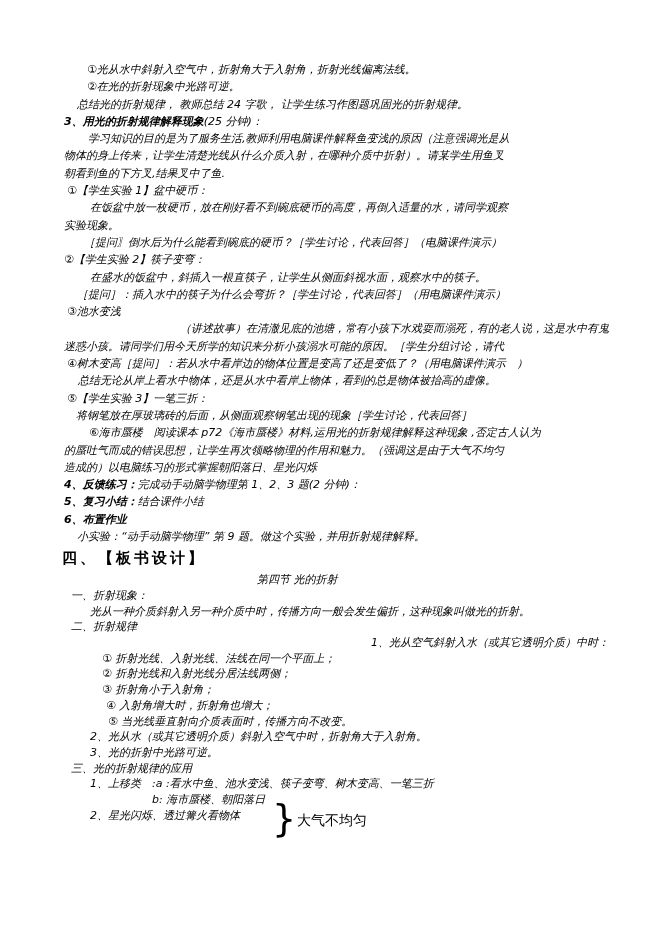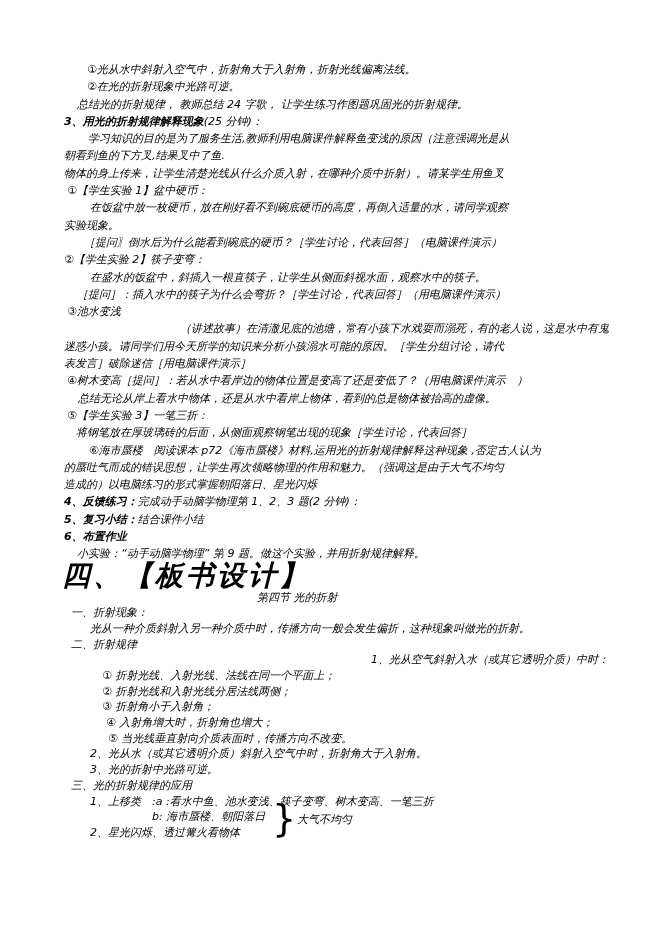--- a/index.html
+++ b/index.html
@@ -19,69 +19,66 @@
   }
   .line {
     font-size:11px;
     white-space:pre;
     font-style:italic;
   }
   .proc .line  { line-height:17.3px; height:17.3px; }
   .board .line { line-height:15.7px; height:15.7px; }
   .line .b { font-weight:bold; }
   .big-heading {
-    font-size:28px;
+    font-size:15px;
     font-weight:bold;
     letter-spacing:3px;
     line-height:24px;
     height:24px;
     margin:1px 0 2px -2px;
     white-space:pre;
-    font-style:italic;
   }
   .brace {
     position:absolute;
     left:272px; top:799px;
     font-size:38px;
     line-height:38px;
     font-weight:400;
     color:#000;
   }
   .brace-label {
     position:absolute;
     left:297px; top:812px;
-    font-size:11px;
+    font-size:14px;
     white-space:pre;
-    font-style:italic;
   }
 </style>
 </head>
 <body>
 
 <div class="page">
   <div class="content">
     <div class="proc" id="sec-procedure">
         <div class="line" style="padding-left: 23px;"><span>①光从水中斜射入空气中，折射角大于入射角，折射光线偏离法线。</span></div>
         <div class="line" style="padding-left: 23px;"><span>②在光的折射现象中光路可逆。</span></div>
         <div class="line" style="padding-left: 13px;"><span>总结光的折射规律， 教师总结 24 字歌， 让学生练习作图题巩固光的折射规律。</span></div>
         <div class="line" style="padding-left: 0px;"><span class="b">3、用光的折射规律解释现象</span><span>(25 分钟)：</span></div>
         <div class="line" style="padding-left: 24px;"><span>学习知识的目的是为了服务生活,教师利用电脑课件解释鱼变浅的原因（注意强调光是从</span></div>
+        <div class="line" style="padding-left: 0px;"><span>物体的身上传来，让学生清楚光线从什么介质入射，在哪种介质中折射）。请某学生用鱼叉</span></div>
         <div class="line" style="padding-left: 0px;"><span>朝看到鱼的下方叉,结果叉中了鱼.</span></div>
-        <div class="line" style="padding-left: 0px;"><span>物体的身上传来，让学生清楚光线从什么介质入射，在哪种介质中折射）。请某学生用鱼叉</span></div>
         <div class="line" style="padding-left: 3px;"><span>①【学生实验 1】盆中硬币：</span></div>
         <div class="line" style="padding-left: 26px;"><span>在饭盆中放一枚硬币，放在刚好看不到碗底硬币的高度，再倒入适量的水，请同学观察</span></div>
         <div class="line" style="padding-left: 0px;"><span>实验现象。</span></div>
         <div class="line" style="padding-left: 20px;"><span>［提问〗倒水后为什么能看到碗底的硬币？［学生讨论，代表回答］（电脑课件演示）</span></div>
         <div class="line" style="padding-left: 0px;"><span>②【学生实验 2】筷子变弯：</span></div>
         <div class="line" style="padding-left: 26px;"><span>在盛水的饭盆中，斜插入一根直筷子，让学生从侧面斜视水面，观察水中的筷子。</span></div>
         <div class="line" style="padding-left: 13px;"><span>［提问］：插入水中的筷子为什么会弯折？［学生讨论，代表回答］（用电脑课件演示）</span></div>
         <div class="line" style="padding-left: 3px;"><span>③池水变浅</span></div>
         <div class="line" style="padding-left: 13px; text-align: right;"><span>（讲述故事）在清澈见底的池塘，常有小孩下水戏耍而溺死，有的老人说，这是水中有鬼</span></div>
         <div class="line" style="padding-left: 0px;"><span>迷惑小孩。请同学们用今天所学的知识来分析小孩溺水可能的原因。［学生分组讨论，请代</span></div>
-        <div class="line" style="padding-left: 0px;"><span>表发言］破除迷信［用电脑课件演示］</span></div>
         <div class="line" style="padding-left: 3px;"><span>④树木变高［提问］：若从水中看岸边的物体位置是变高了还是变低了？（用电脑课件演示　）</span></div>
         <div class="line" style="padding-left: 14px;"><span>总结无论从岸上看水中物体，还是从水中看岸上物体，看到的总是物体被抬高的虚像。</span></div>
         <div class="line" style="padding-left: 3px;"><span>⑤【学生实验 3】一笔三折：</span></div>
         <div class="line" style="padding-left: 12px;"><span>将钢笔放在厚玻璃砖的后面，从侧面观察钢笔出现的现象［学生讨论，代表回答］</span></div>
         <div class="line" style="padding-left: 3px; margin-left: 22px;"><span>⑥海市蜃楼　阅读课本 p72《海市蜃楼》材料,运用光的折射规律解释这种现象 ,否定古人认为</span></div>
         <div class="line" style="padding-left: 0px;"><span>的蜃吐气而成的错误思想，让学生再次领略物理的作用和魅力。（强调这是由于大气不均匀</span></div>
         <div class="line" style="padding-left: 0px;"><span>造成的）以电脑练习的形式掌握朝阳落日、星光闪烁</span></div>
         <div class="line" style="padding-left: 0px;"><span class="b">4、反馈练习：</span><span>完成动手动脑学物理第 1、2、3 题(2 分钟)：</span></div>
         <div class="line" style="padding-left: 0px;"><span class="b">5、复习小结：</span><span>结合课件小结</span></div>
         <div class="line" style="padding-left: 0px;"><span class="b">6、布置作业</span></div>

